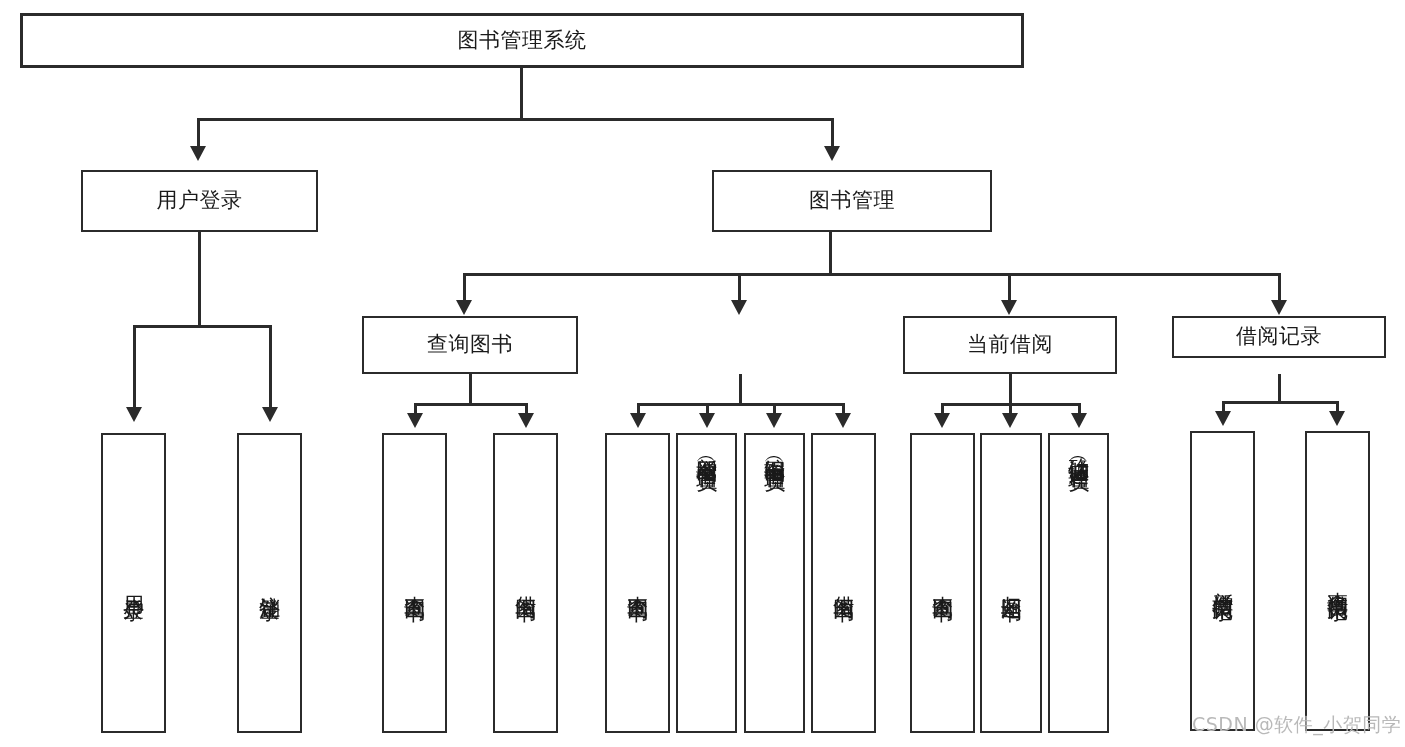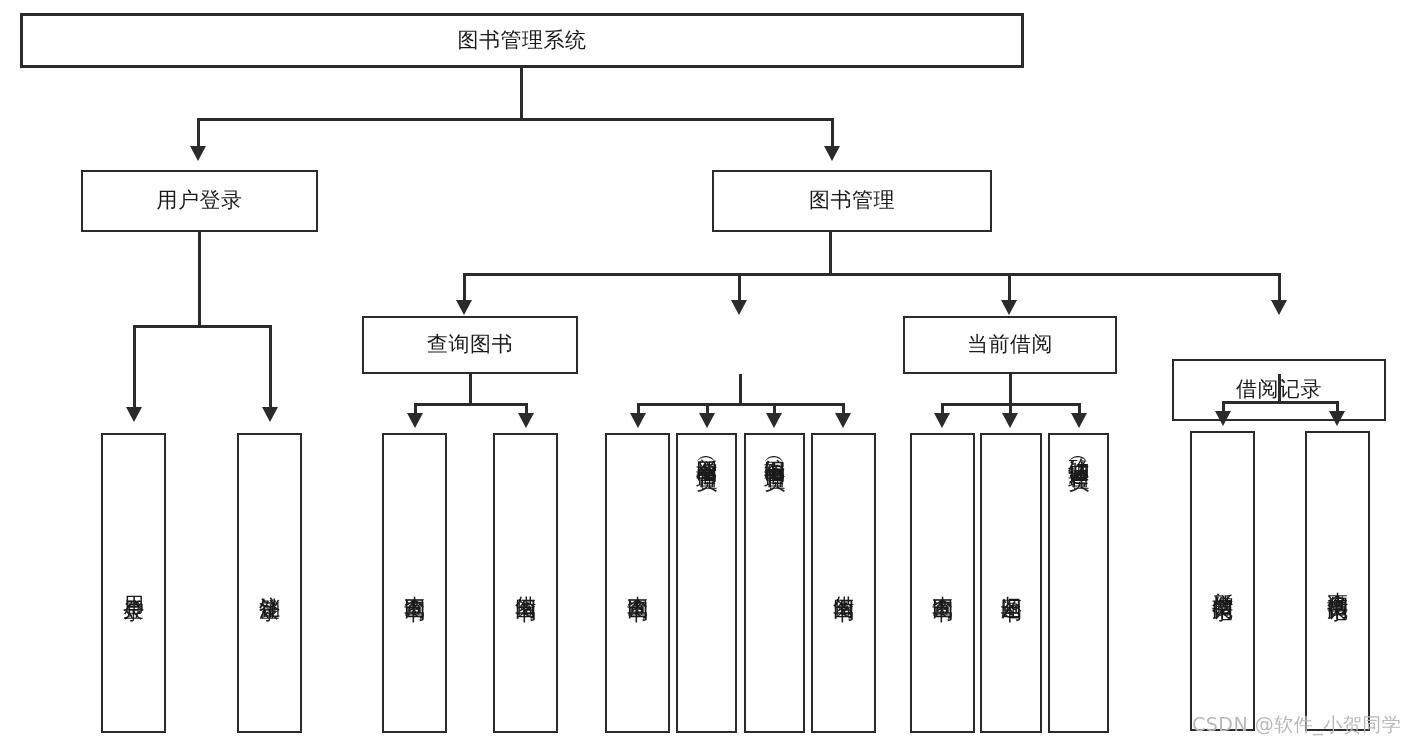--- a/index.html
+++ b/index.html
@@ -124,21 +124,21 @@
   <div class="arrow" style="left:1001px; top:300px;"></div>
   <div class="vline" style="left:1278px; top:273px; width:3px; height:32px;"></div>
   <div class="arrow" style="left:1271px; top:300px;"></div>
 
   <div class="node" style="left:362px; top:316px; width:216px; height:58px;">
     <span class="lbl">查询图书</span>
   </div>
   <div class="node" style="left:903px; top:316px; width:214px; height:58px;align-items:center;">
     <span class="lbl">当前借阅</span>
   </div>
-  <div class="node" style="left:1172px; top:316px; width:214px; height:62px;margin-top:43px;">
+  <div class="node" style="left:1172px; top:316px; width:214px; height:42px;">
     <span class="lbl">借阅记录</span>
   </div>
 
   <div class="vline" style="left:469px; top:374px; width:3px; height:32px;"></div>
   <div class="hline" style="left:414px; top:403px; width:114px; height:3px;"></div>
   <div class="vline" style="left:414px; top:403px; width:3px; height:14px;"></div>
   <div class="arrow" style="left:407px; top:413px;"></div>
   <div class="vline" style="left:525px; top:403px; width:3px; height:14px;"></div>
   <div class="arrow" style="left:518px; top:413px;"></div>
 

